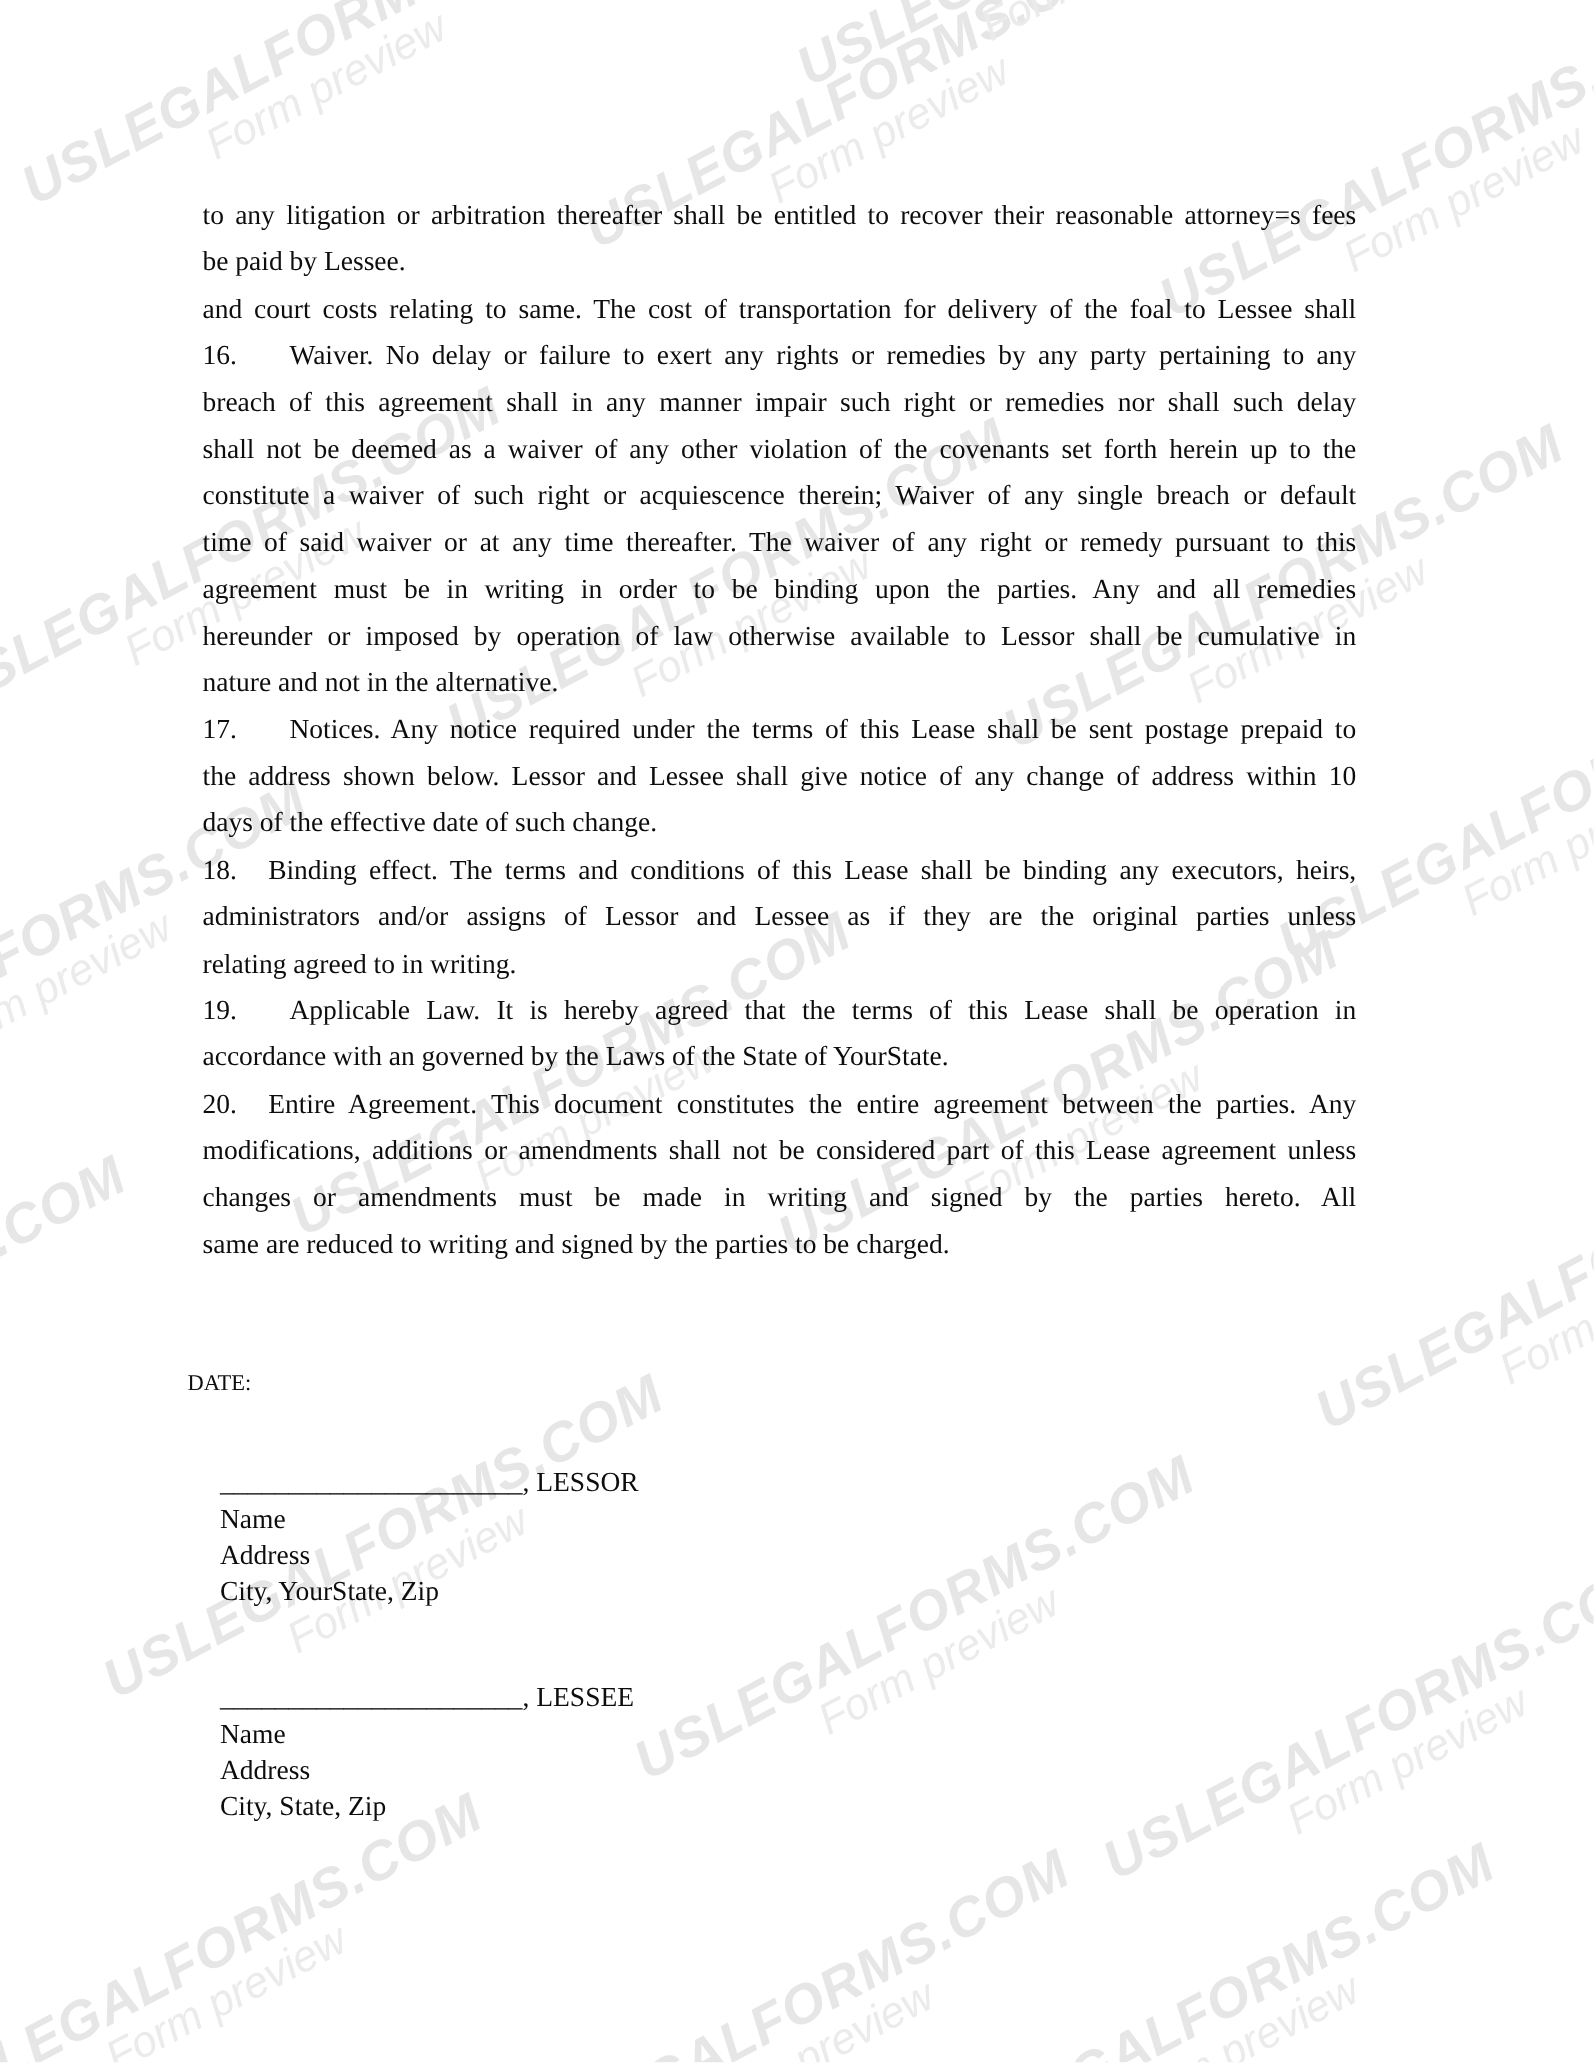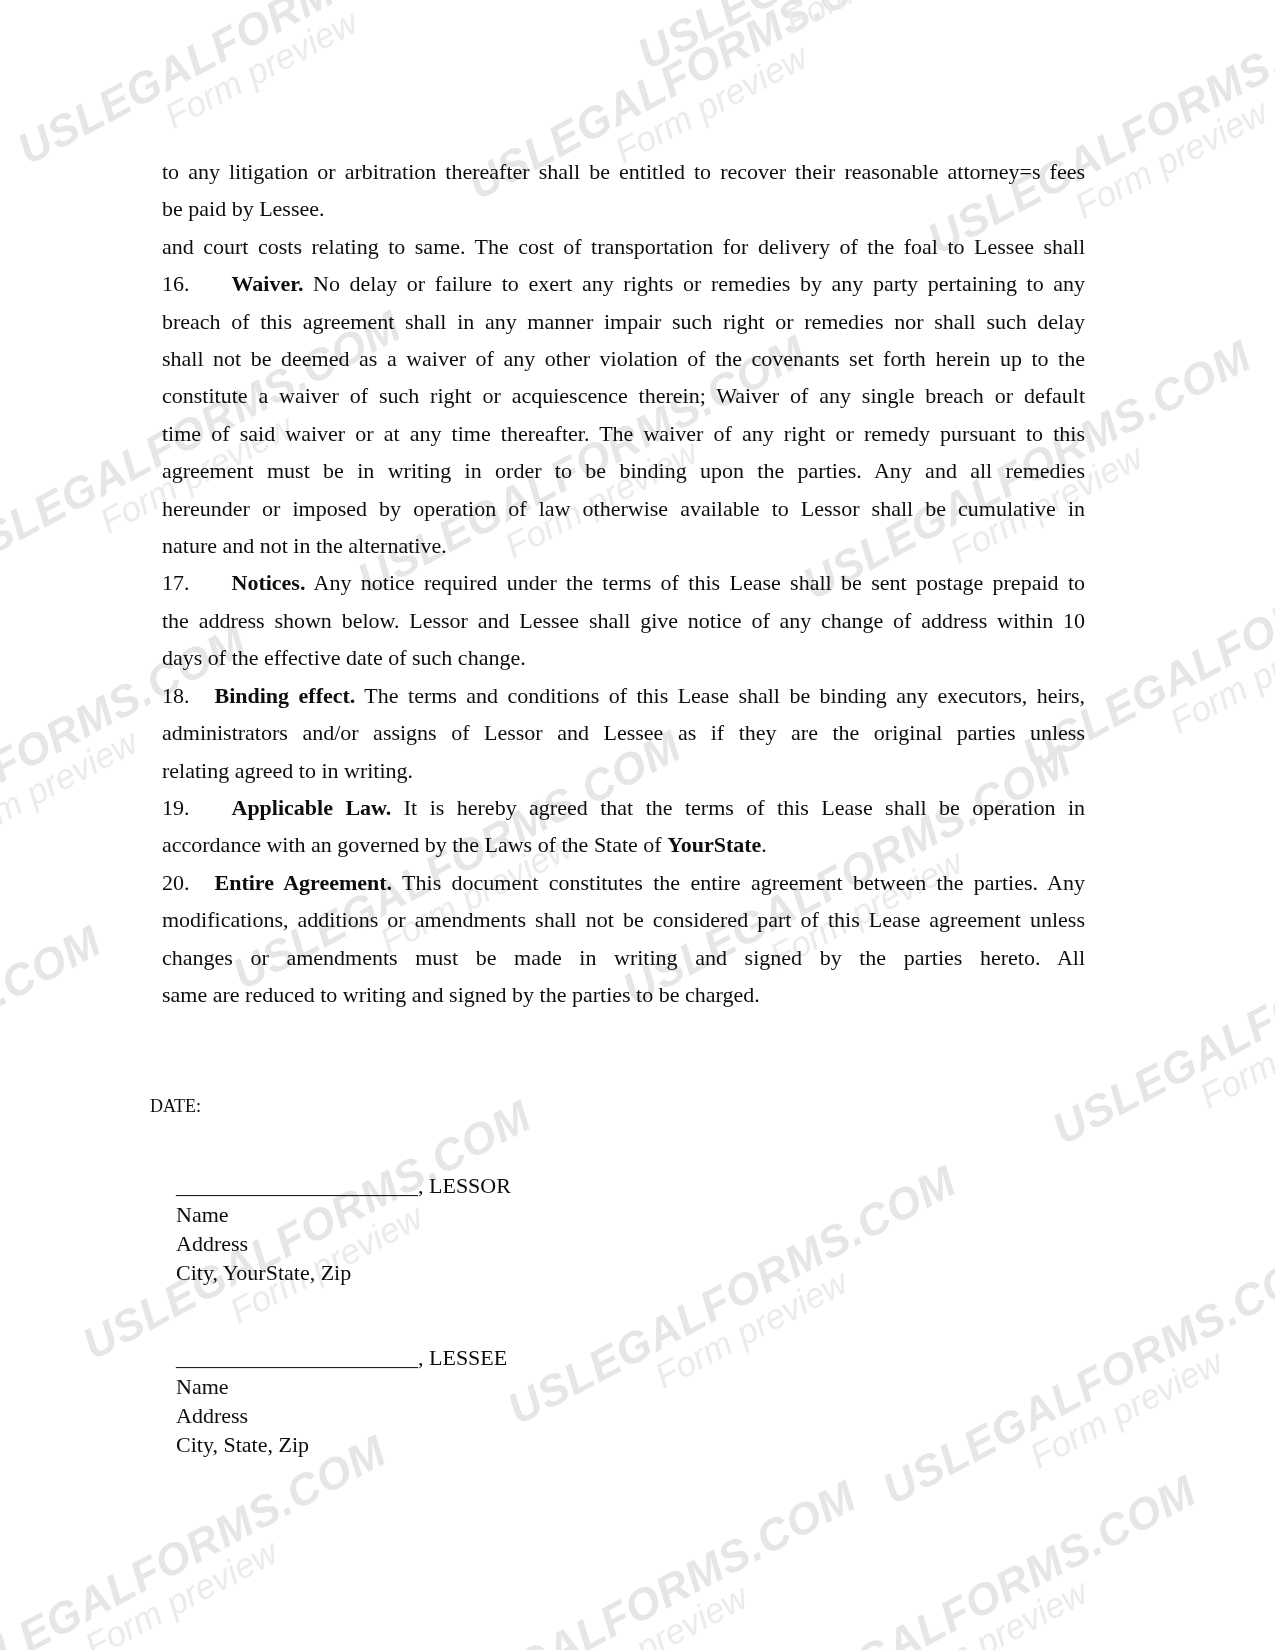--- a/index.html
+++ b/index.html
@@ -42,21 +42,21 @@
     line-height:37.4px;
     text-align:justify;
     white-space:nowrap;
     margin-left:12px;
   }
   .line.jl{text-align-last:justify;}
   .num{display:inline-block;}
   .tab{display:inline-block;}
   .tab.wide{width:42px;}
   .tab.narrow{width:25px;}
-  b{font-weight:bold;}
+  b{font-weight:normal;}
   .date-row{
     margin-top:75px;
     font-size:18px;
     line-height:37.4px;
   }
   .sig-block{
     font-size:22px;
     line-height:29px;
     margin-left:26px;
   }

